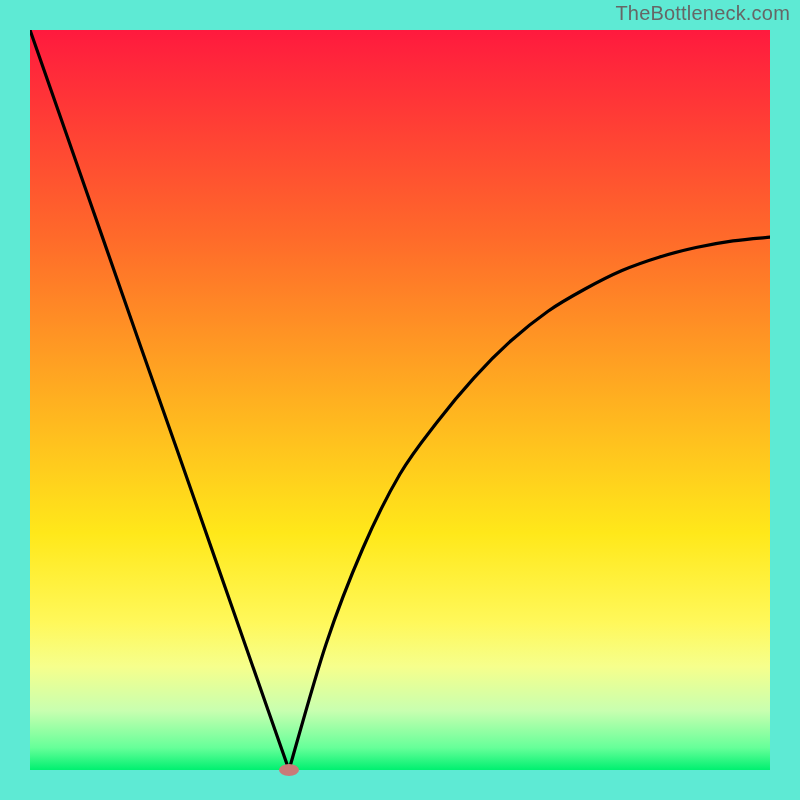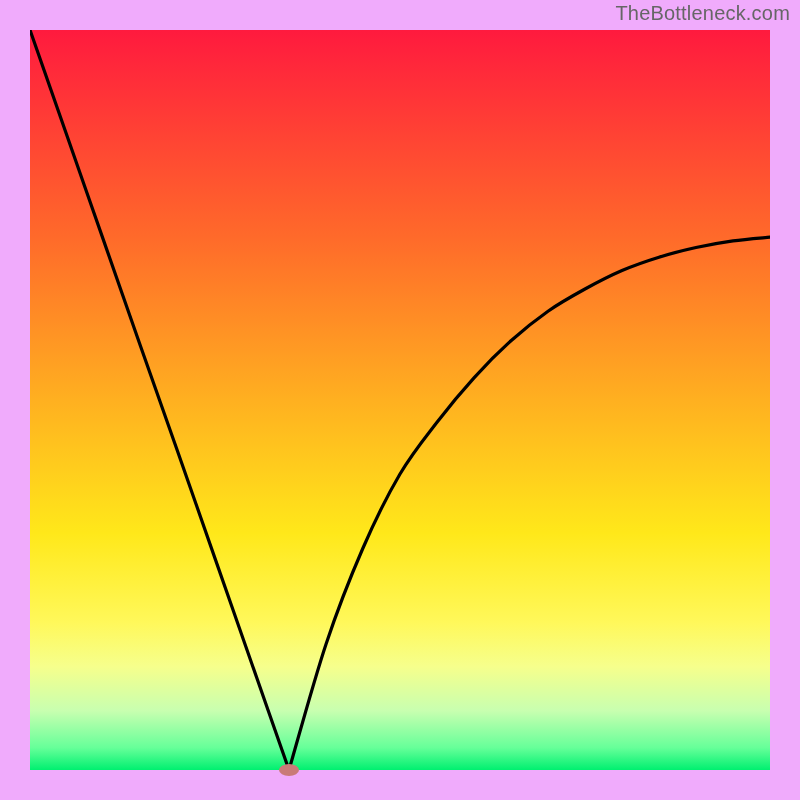--- a/index.html
+++ b/index.html
@@ -7,21 +7,21 @@
     padding: 0;
     width: 800px;
     height: 800px;
     overflow: hidden;
     font-family: Arial, Helvetica, sans-serif;
   }
   .stage {
     position: relative;
     width: 800px;
     height: 800px;
-    background: #f0abfc;
+    background: #5eead4;
   }
   .plot {
     position: absolute;
     left: 30px;
     top: 30px;
     width: 740px;
     height: 740px;
     background: linear-gradient(to bottom,
       #ff1a3e 0%,
       #ff6a2a 28%,

